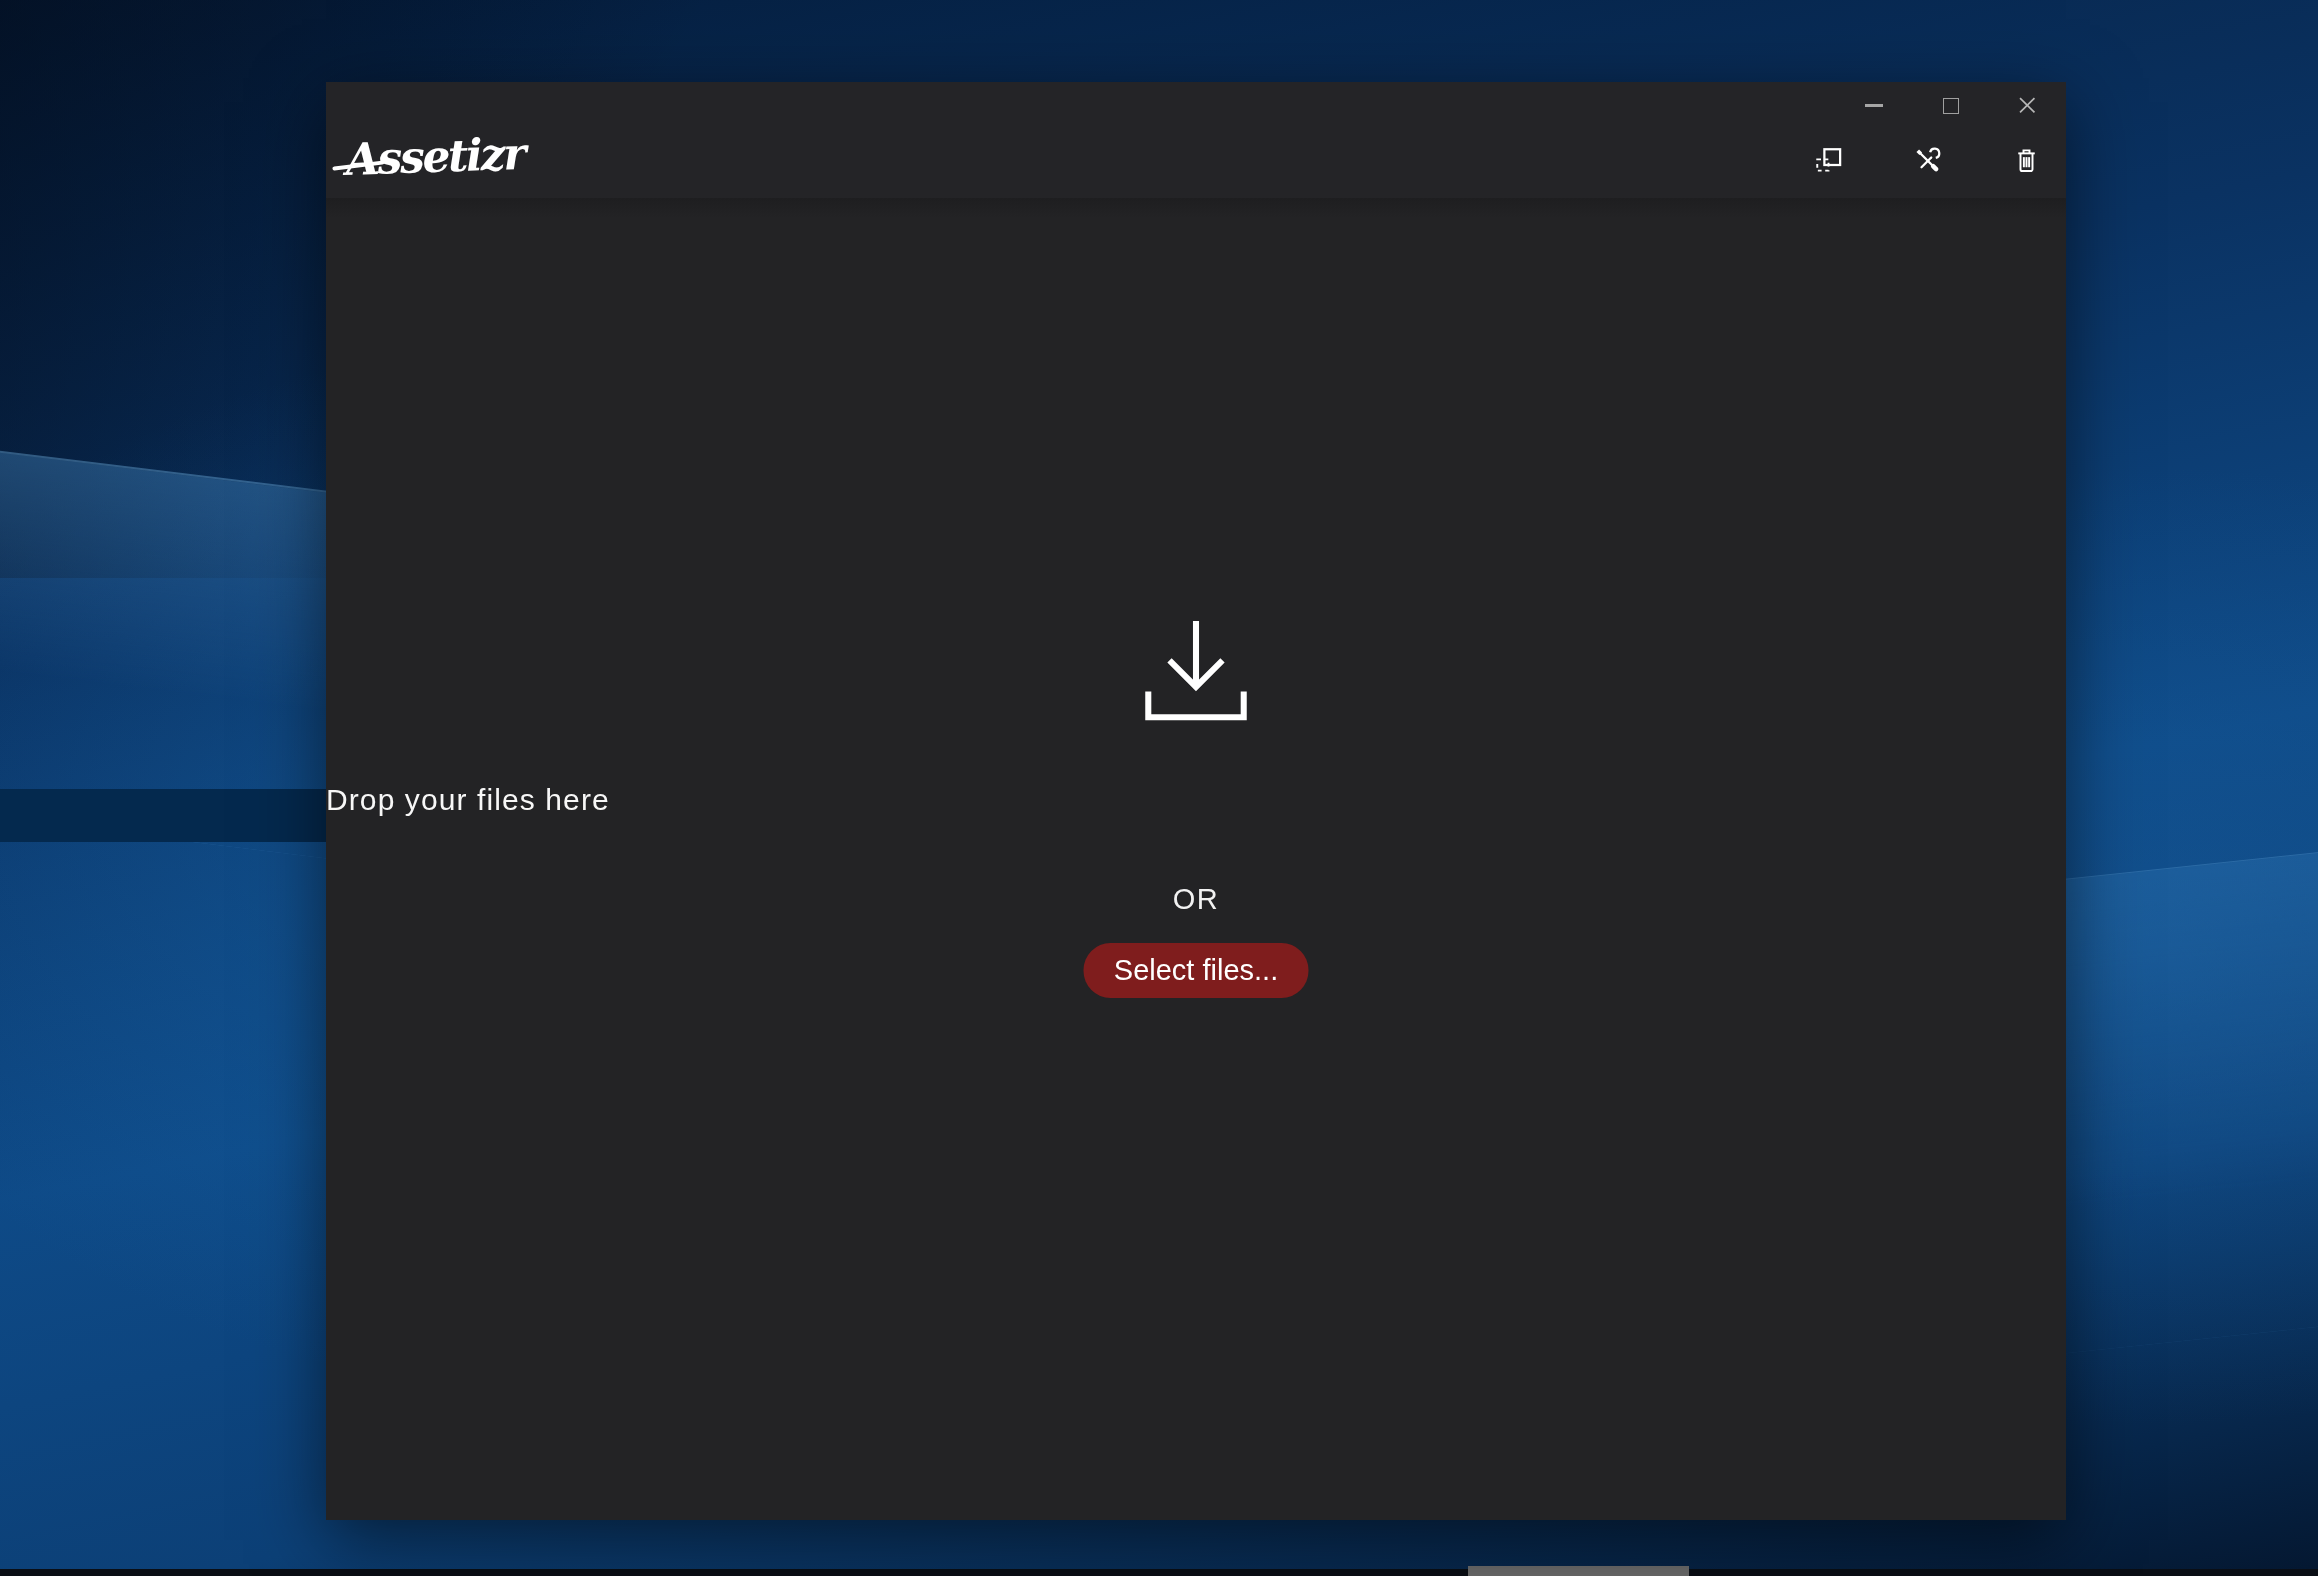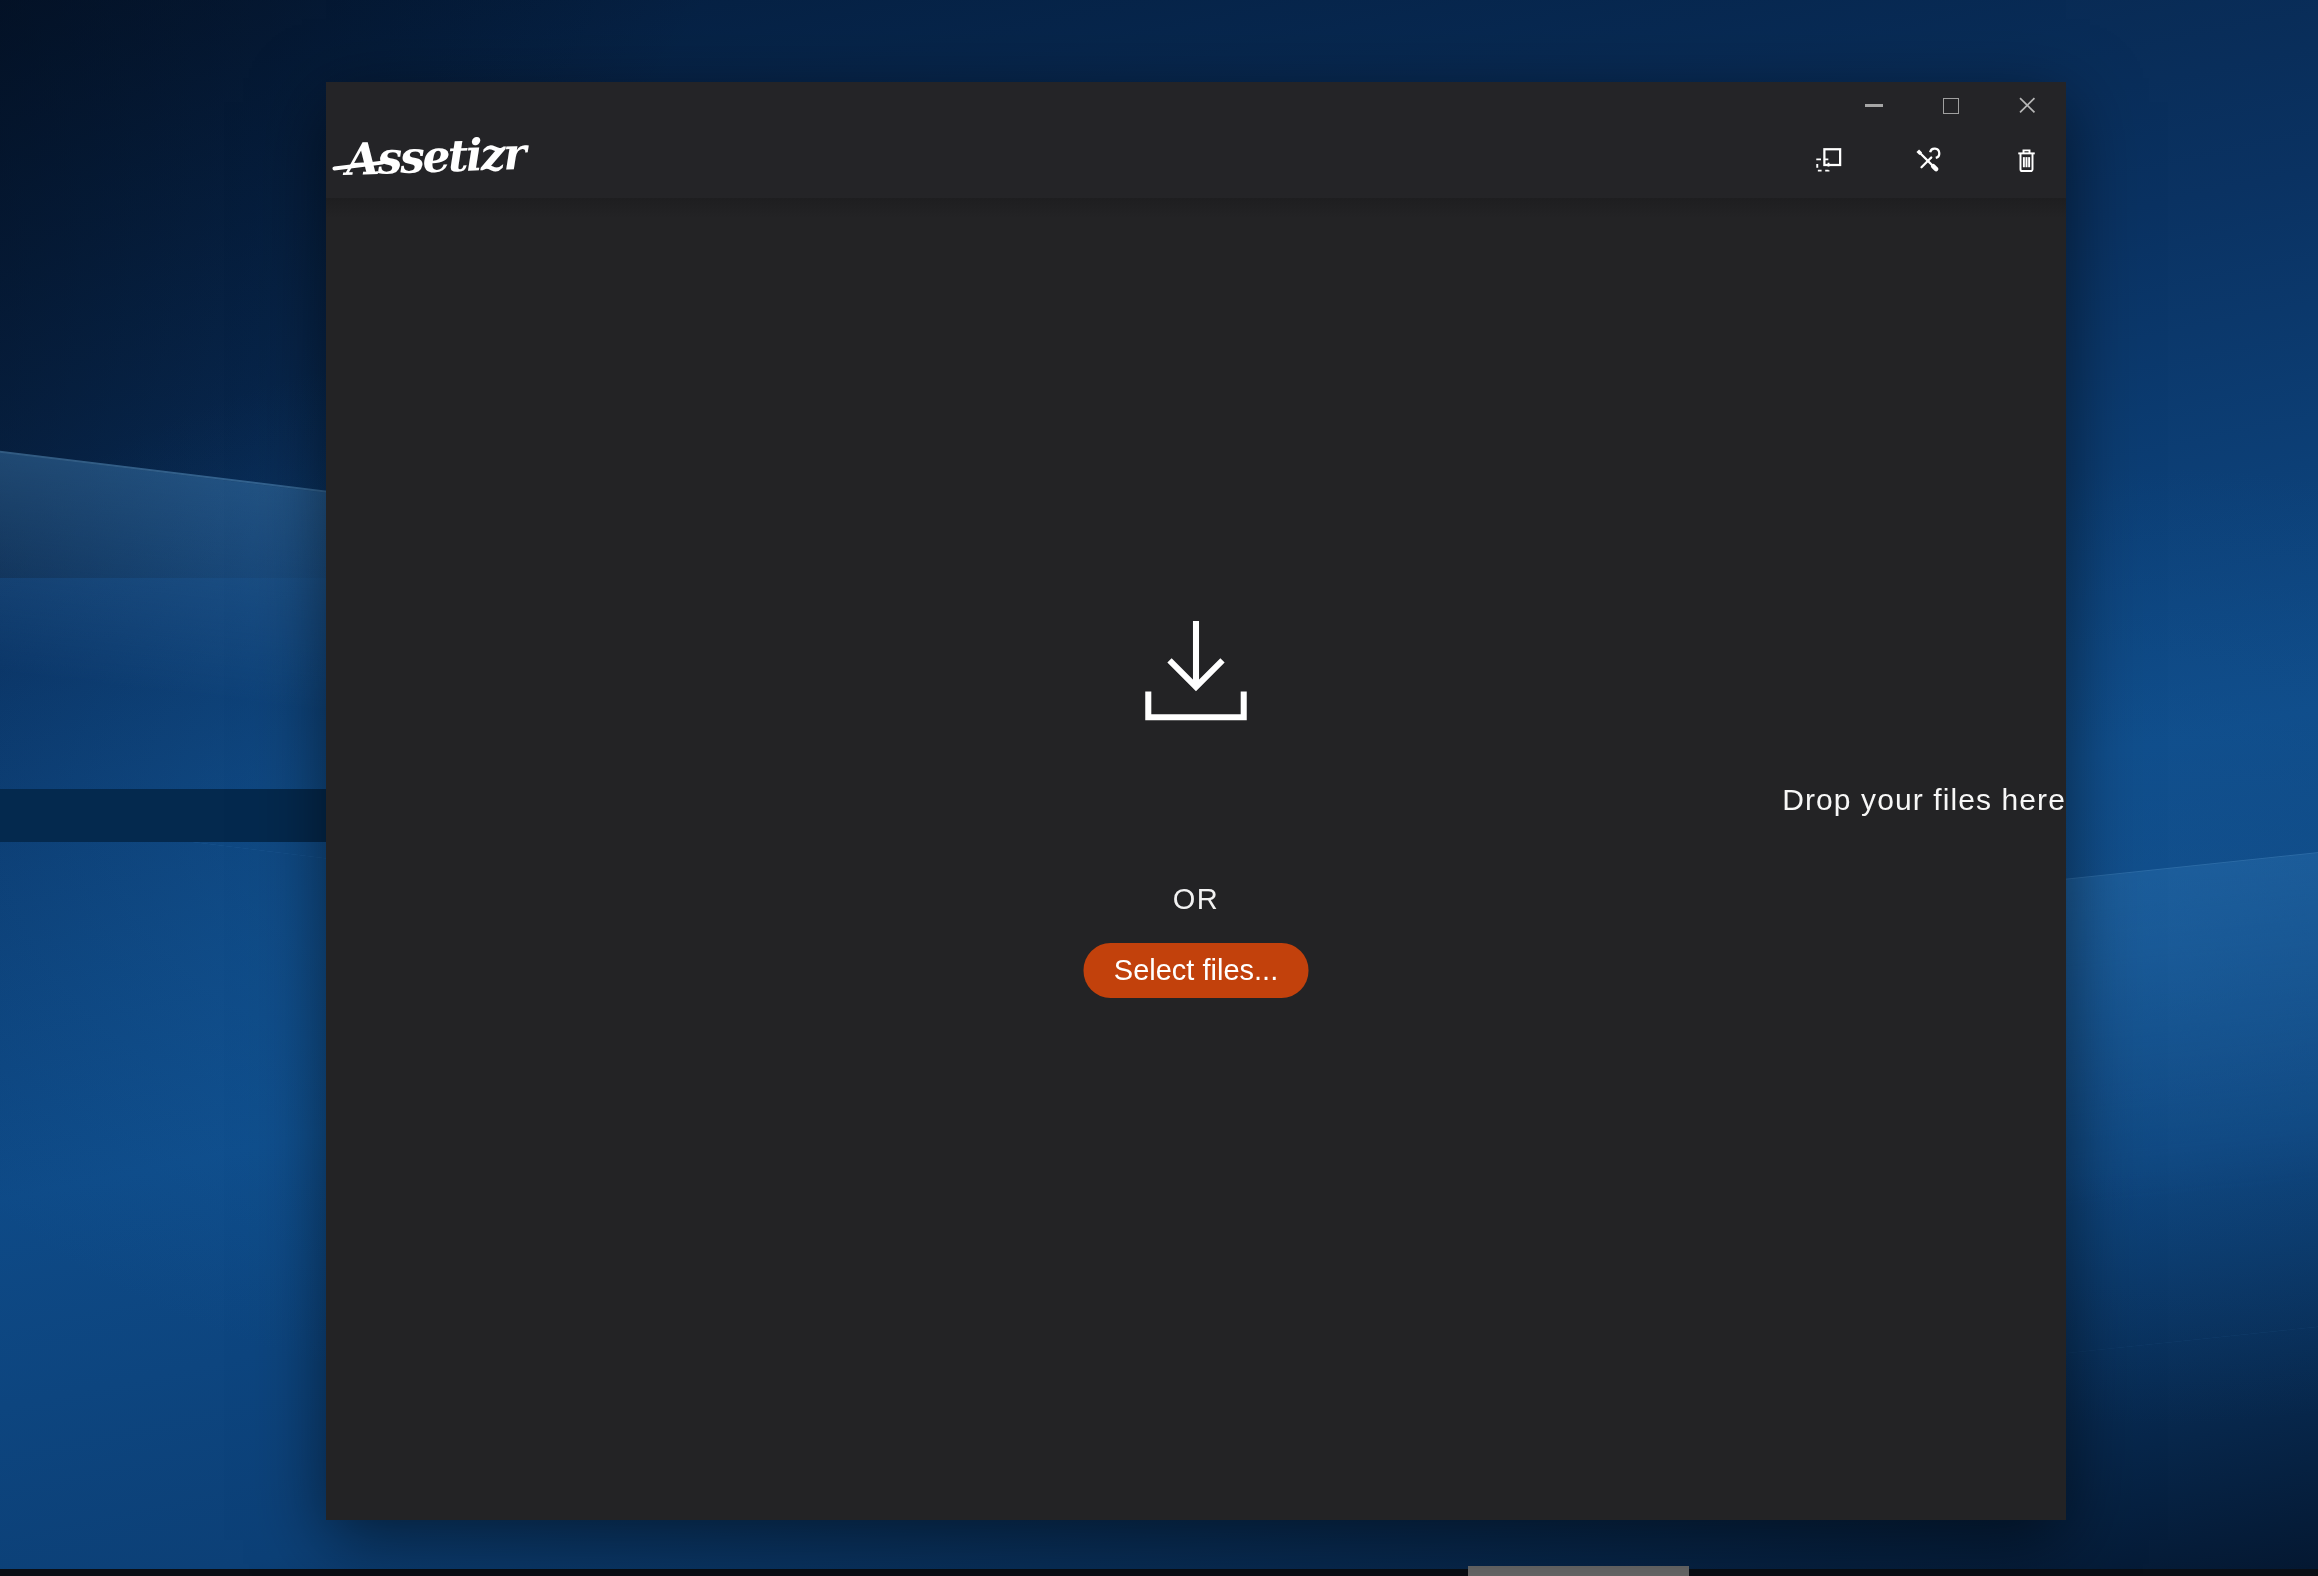--- a/index.html
+++ b/index.html
@@ -53,22 +53,22 @@
   .glyph-max { width:16px; height:16px; border:1.5px solid #a0a0a0; }
   .glyph-close { width:20.5px; height:20.5px; stroke:#b8b8b8; stroke-width:2.2; }
 
   .toolbar { position:absolute; top:65px; right:26px; display:flex; gap:72px; align-items:center; }
   .tb-btn { width:27px; height:27px; background:transparent; border:none; padding:0; cursor:pointer; }
   .tb-btn svg { width:27px; height:27px; display:block; }
 
   
   .drop-zone { position:absolute; left:0; top:135px; right:0; bottom:0; }
   .dz-icon { position:absolute; left:50%; top:401px; transform:translateX(-50%); }
-  .dz-heading { position:absolute; left:0; right:0; top:564px; text-align:right;
-    color:#f7f7f7; font-size:30px; letter-spacing:1.1px; line-height:37px;padding-left:37px; }
+  .dz-heading { position:absolute; left:0; right:0; top:564px; text-align:left;
+    color:#f7f7f7; font-size:30px; letter-spacing:1.1px; line-height:37px; }
   .dz-or { position:absolute; left:0; right:0; top:664px; text-align:center;
     color:#f2f2f2; font-size:29px; letter-spacing:1.5px; line-height:37px; }
   .dz-button { position:absolute; left:50%; top:726px; transform:translateX(-50%);
     width:225px; height:55px; border:none; border-radius:27px;
     color:#ffffff; font-size:29px; font-family:"Liberation Sans", sans-serif;
     cursor:pointer; line-height:55px; text-align:center; }
 </style>
 </head>
 <body>
 
@@ -134,16 +134,16 @@
     <svg class="dz-icon" width="103" height="103" viewBox="0 0 136 136" fill="none" stroke="#ffffff" stroke-width="8">
       <line x1="68" y1="4" x2="68" y2="86"></line>
       <polyline points="33,56 68,91 103,56"></polyline>
       <polyline points="5,97 5,131 131,131 131,97"></polyline>
     </svg>
 
     <div class="dz-heading">Drop your files here</div>
 
     <div class="dz-or">OR</div>
 
-    <button class="dz-button" style="background: #c2410c; color: rgb(255, 255, 255);">Select files...</button>
+    <button class="dz-button" style="background: #7f1d1d; color: rgb(255, 255, 255);">Select files...</button>
   </div>
 </div>
 
 
 </body></html>

